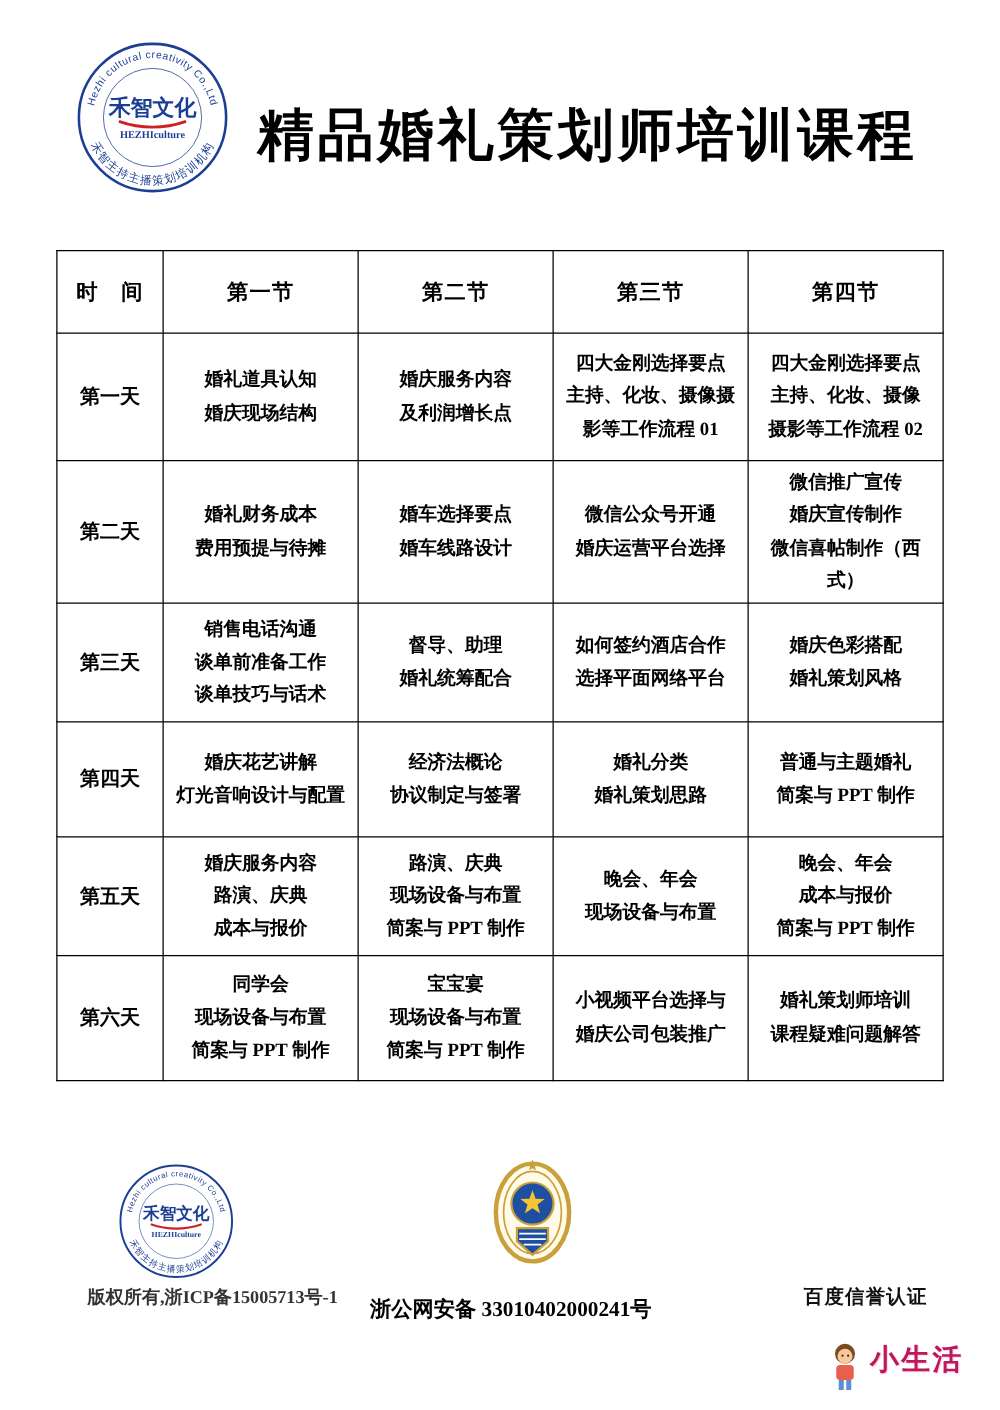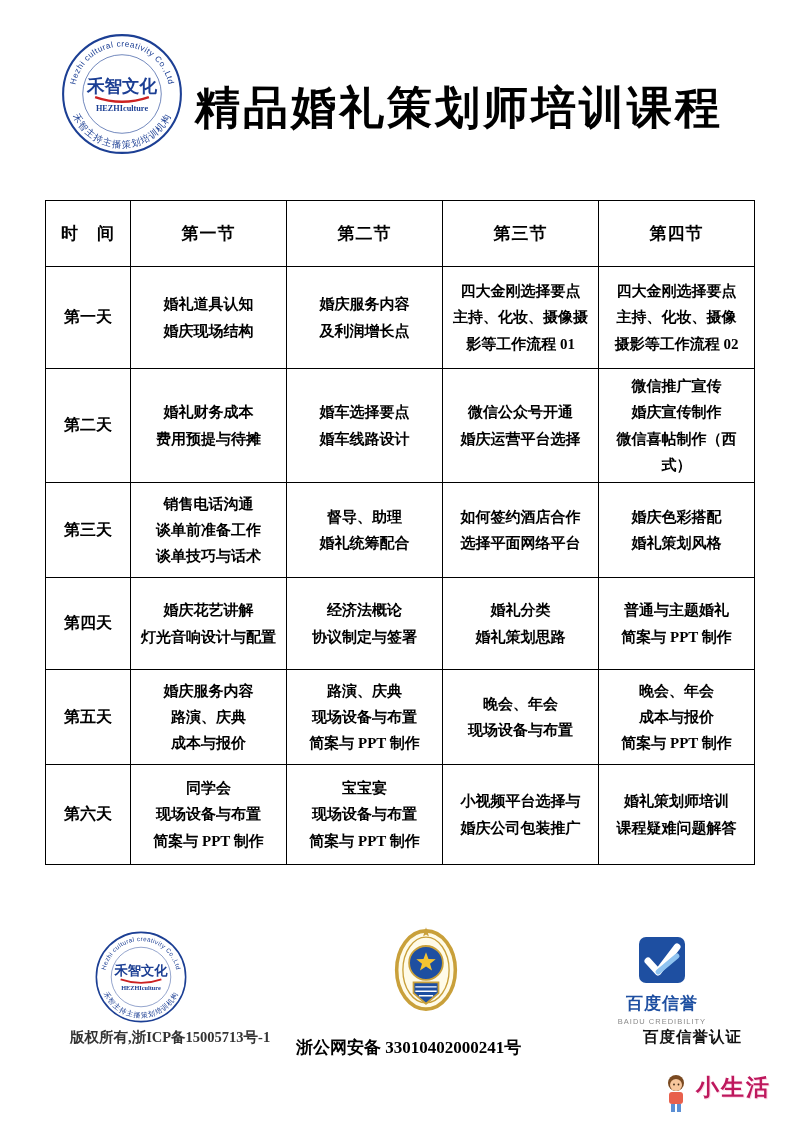--- a/index.html
+++ b/index.html
@@ -1,21 +1,21 @@
 <!DOCTYPE html>
 <html><head>
 <meta charset="utf-8">
 <style>
   html,body{margin:0;padding:0;background:#ffffff;}
   .page{position:relative;width:800px;height:1128px;background:#fff;font-family:"Liberation Serif",serif;overflow:hidden;}
   .page *{box-sizing:border-box;}
 
   
   .header-logo{position:absolute;left:60px;top:32px;width:124px;height:124px;}
-  .page-title{position:absolute;left:184px;top:78px;width:550px;text-align:center;font-size:45px;font-weight:bold;color:#000;letter-spacing:3px;white-space:nowrap;}
+  .page-title{position:absolute;left:184px;top:78px;width:550px;text-align:right;font-size:45px;font-weight:bold;color:#000;letter-spacing:3px;white-space:nowrap;}
 
   
   .course-table{position:absolute;left:45px;top:200px;width:710px;border-collapse:collapse;table-layout:fixed;}
   .course-table th,.course-table td{border:1px solid #000;font-weight:bold;color:#000;text-align:center;vertical-align:middle;white-space:pre-line;padding:4px 4px;}
   .course-table thead th{height:66px;font-size:17px;letter-spacing:1px;}
   .course-table tbody th{font-size:16px;}
   .course-table tbody td{font-size:15px;line-height:1.75;}
   .col-time{width:85px;}
   .col-sess{width:156px;}
   tr.r1{height:102px}tr.r2{height:93px}tr.r3{height:95px}tr.r4{height:92px}tr.r5{height:95px}tr.r6{height:100px}
@@ -180,29 +180,20 @@
   <svg class="police-badge" viewBox="0 0 90 100">
     <ellipse cx="45" cy="50" rx="33" ry="44" fill="#fffbe8" stroke="#c9a03a" stroke-width="4"></ellipse>
     <ellipse cx="45" cy="50" rx="26" ry="37" fill="none" stroke="#c9a03a" stroke-width="1.5"></ellipse>
     <polygon points="45,2 46.3,5.8 50.2,6 47.2,8.5 48.2,12.3 45,10.1 41.8,12.3 42.8,8.5 39.8,6 43.7,5.8" fill="#c9a03a"></polygon>
     <circle cx="45" cy="42" r="19" fill="#1e4fa1" stroke="#c9a03a" stroke-width="2"></circle>
     <polygon points="45,30 47.8,37.6 55.9,37.9 49.5,42.9 51.8,50.7 45,46.1 38.2,50.7 40.5,42.9 34.1,37.9 42.2,37.6" fill="#f5c431"></polygon>
     <path d="M31,64 h28 v12 L45,88 L31,76 Z" fill="#1e4fa1" stroke="#c9a03a" stroke-width="2"></path>
     <path d="M33,69 h24 M33,74 h24 M37,79 h16" stroke="#ffffff" stroke-width="1.6" fill="none"></path>
   </svg>
 
-  <div class="baidu-box">
-    <svg class="baidu-icon" viewBox="0 0 48 48">
-      <rect x="1" y="1" width="46" height="46" rx="7" fill="#1e4fa1"></rect>
-      <path d="M10,25 L20,36 L39,11" fill="none" stroke="#ffffff" stroke-width="7" stroke-linecap="round" stroke-linejoin="round"></path>
-      <path d="M20,36 L39,20" fill="none" stroke="#8fc3f0" stroke-width="5" stroke-linecap="round"></path>
-    </svg>
-    <div class="baidu-name">百度信誉</div>
-    <div class="baidu-sub">BAIDU CREDIBILITY</div>
-  </div>
 
   <div class="footer-copyright">版权所有,浙ICP备15005713号-1</div>
   <div class="footer-police-record">浙公网安备 33010402000241号</div>
   <div class="footer-baidu-cert">百度信誉认证</div>
 
   <div class="watermark">
     <svg class="mascot" viewBox="0 0 28 40">
       <circle cx="14" cy="9" r="8" fill="#7a4a21"></circle>
       <circle cx="14" cy="11" r="6" fill="#f7c79d"></circle>
       <circle cx="12" cy="10.5" r="0.9" fill="#402a17"></circle>

